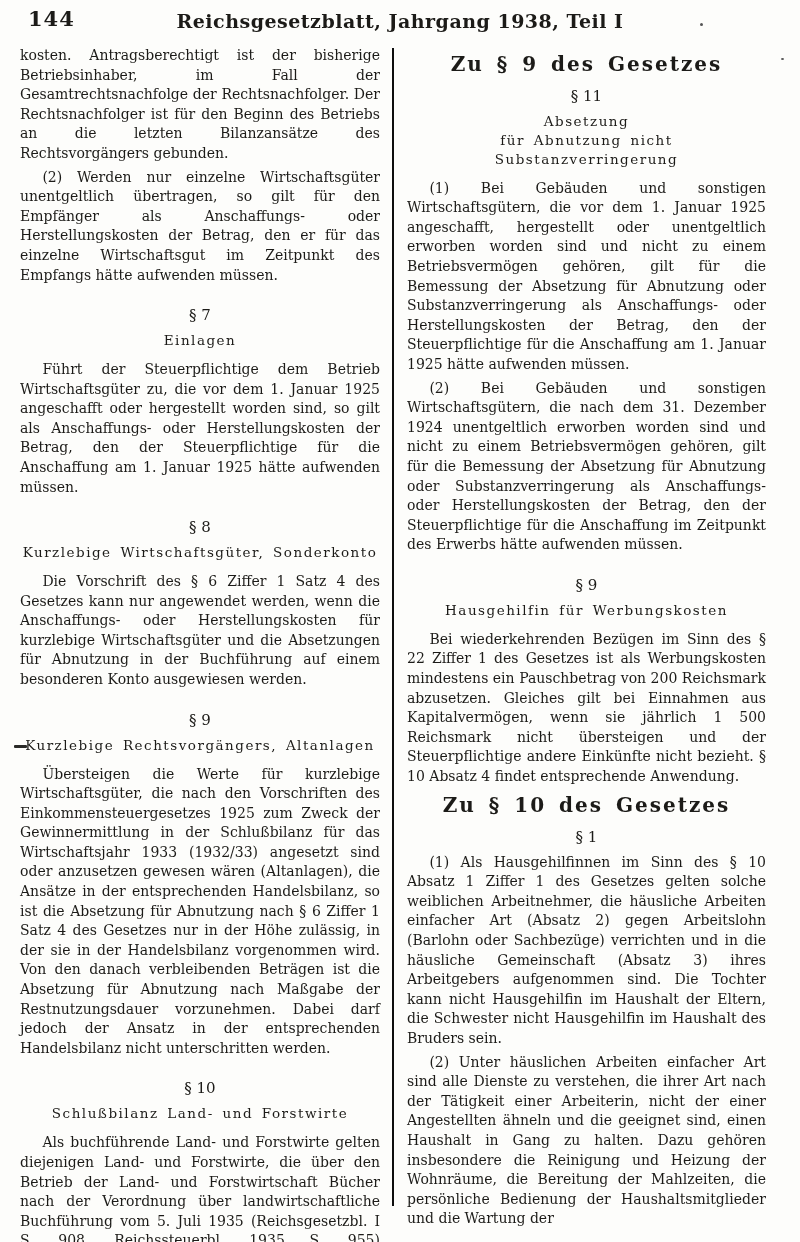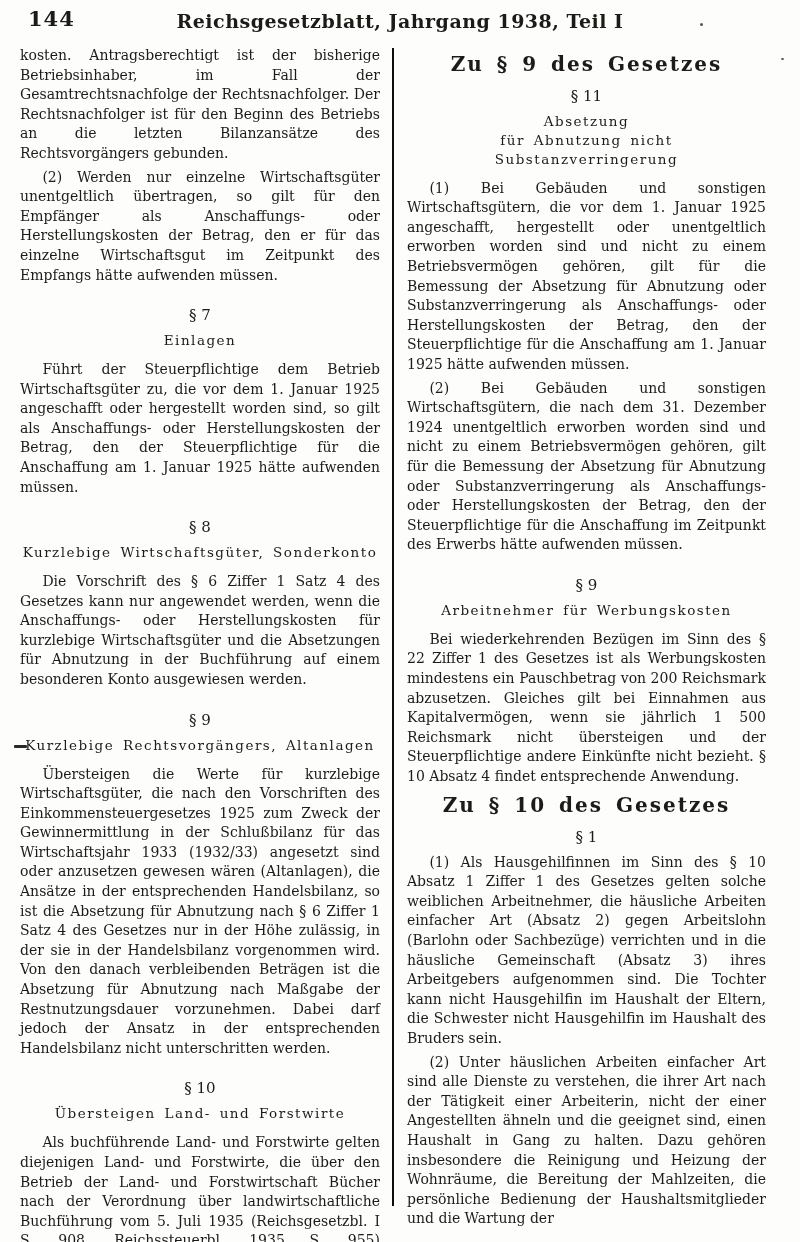--- a/index.html
+++ b/index.html
@@ -101,39 +101,39 @@
       <p class="body">Die Vorschrift des § 6 Ziffer 1 Satz 4 des Gesetzes kann nur angewendet werden, wenn die Anschaffungs- oder Herstellungskosten für kurzlebige Wirtschaftsgüter und die Absetzungen für Abnutzung in der Buchführung auf einem besonderen Konto ausgewiesen werden.</p>
 
       <div class="sec-num">§ 9</div>
       <div class="sec-title">
         <span class="artifact-dash"></span>
         <span>Kurzlebige Rechtsvorgängers, Altanlagen</span>
       </div>
       <p class="body">Übersteigen die Werte für kurzlebige Wirtschaftsgüter, die nach den Vorschriften des Einkommensteuergesetzes 1925 zum Zweck der Gewinnermittlung in der Schlußbilanz für das Wirtschaftsjahr 1933 (1932/33) angesetzt sind oder anzusetzen gewesen wären (Altanlagen), die Ansätze in der entsprechenden Handelsbilanz, so ist die Absetzung für Abnutzung nach § 6 Ziffer 1 Satz 4 des Gesetzes nur in der Höhe zulässig, in der sie in der Handelsbilanz vorgenommen wird. Von den danach verbleibenden Beträgen ist die Absetzung für Abnutzung nach Maßgabe der Restnutzungsdauer vorzunehmen. Dabei darf jedoch der Ansatz in der entsprechenden Handelsbilanz nicht unterschritten werden.</p>
 
       <div class="sec-num">§ 10</div>
-      <div class="sec-title">Übersteigen Land- und Forstwirte</div>
+      <div class="sec-title">Schlußbilanz Land- und Forstwirte</div>
       <p class="body">Als buchführende Land- und Forstwirte gelten diejenigen Land- und Forstwirte, die über den Betrieb der Land- und Forstwirtschaft Bücher nach der Verordnung über landwirtschaftliche Buchführung vom 5. Juli 1935 (Reichsgesetzbl. I S. 908, Reichssteuerbl. 1935 S. 955) ordnungsmäßig führen.</p>
     </div>
 
     <div class="divider"></div>
 
     <div class="col col-right">
       <div class="group-heading">Zu § 9 des Gesetzes</div>
 
       <div class="sec-num tight">§ 11</div>
       <div class="sec-title">
         <span>Absetzung</span><br>
         <span>für Abnutzung nicht Substanzverringerung</span>
       </div>
       <p class="body">(1) Bei Gebäuden und sonstigen Wirtschaftsgütern, die vor dem 1. Januar 1925 angeschafft, hergestellt oder unentgeltlich erworben worden sind und nicht zu einem Betriebsvermögen gehören, gilt für die Bemessung der Absetzung für Abnutzung oder Substanzverringerung als Anschaffungs- oder Herstellungskosten der Betrag, den der Steuerpflichtige für die Anschaffung am 1. Januar 1925 hätte aufwenden müssen.</p>
       <p class="body follow">(2) Bei Gebäuden und sonstigen Wirtschaftsgütern, die nach dem 31. Dezember 1924 unentgeltlich erworben worden sind und nicht zu einem Betriebsvermögen gehören, gilt für die Bemessung der Absetzung für Abnutzung oder Substanzverringerung als Anschaffungs- oder Herstellungskosten der Betrag, den der Steuerpflichtige für die Anschaffung im Zeitpunkt des Erwerbs hätte aufwenden müssen.</p>
 
       <div class="sec-num">§ 9</div>
-      <div class="sec-title">Arbeitnehmer für Werbungskosten</div>
+      <div class="sec-title">Hausgehilfin für Werbungskosten</div>
       <p class="body">Bei wiederkehrenden Bezügen im Sinn des § 22 Ziffer 1 des Gesetzes ist als Werbungskosten mindestens ein Pauschbetrag von 200 Reichsmark abzusetzen. Gleiches gilt bei Einnahmen aus Kapitalvermögen, wenn sie jährlich 1 500 Reichsmark nicht übersteigen und der Steuerpflichtige andere Einkünfte nicht bezieht. § 10 Absatz 4 findet entsprechende Anwendung.</p>
 
       <div class="group-heading later">Zu § 10 des Gesetzes</div>
 
       <div class="sec-num tight">§ 1</div>
       <p class="body">(1) Als Hausgehilfinnen im Sinn des § 10 Absatz 1 Ziffer 1 des Gesetzes gelten solche weiblichen Arbeitnehmer, die häusliche Arbeiten einfacher Art (Absatz 2) gegen Arbeitslohn (Barlohn oder Sachbezüge) verrichten und in die häusliche Gemeinschaft (Absatz 3) ihres Arbeitgebers aufgenommen sind. Die Tochter kann nicht Hausgehilfin im Haushalt der Eltern, die Schwester nicht Hausgehilfin im Haushalt des Bruders sein.</p>
       <p class="body follow">(2) Unter häuslichen Arbeiten einfacher Art sind alle Dienste zu verstehen, die ihrer Art nach der Tätigkeit einer Arbeiterin, nicht der einer Angestellten ähneln und die geeignet sind, einen Haushalt in Gang zu halten. Dazu gehören insbesondere die Reinigung und Heizung der Wohnräume, die Bereitung der Mahlzeiten, die persönliche Bedienung der Haushaltsmitglieder und die Wartung der</p>
     </div>
 
   </div>

